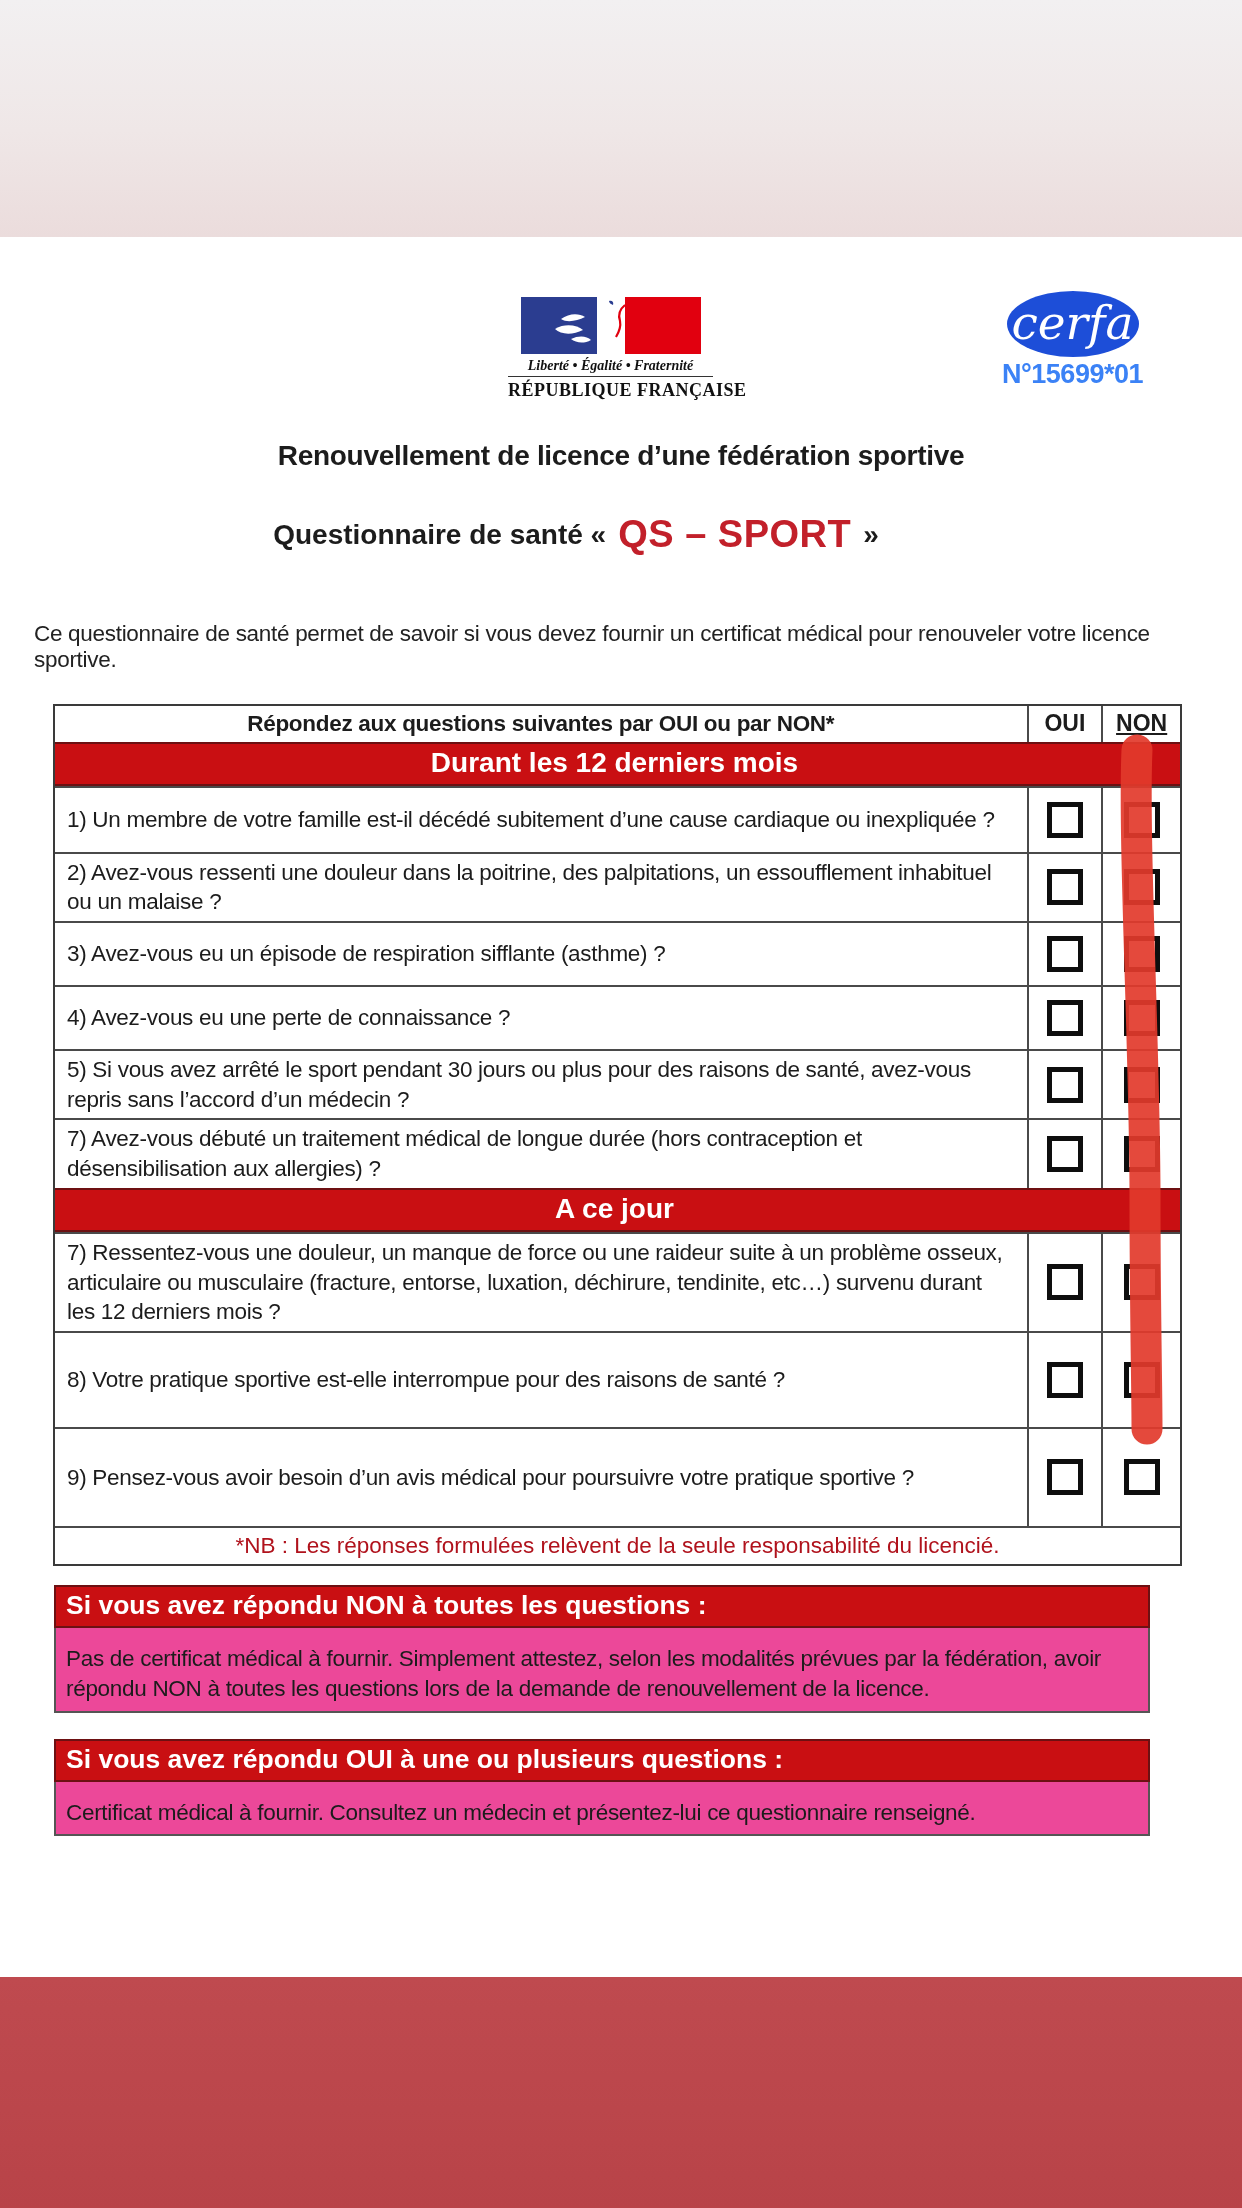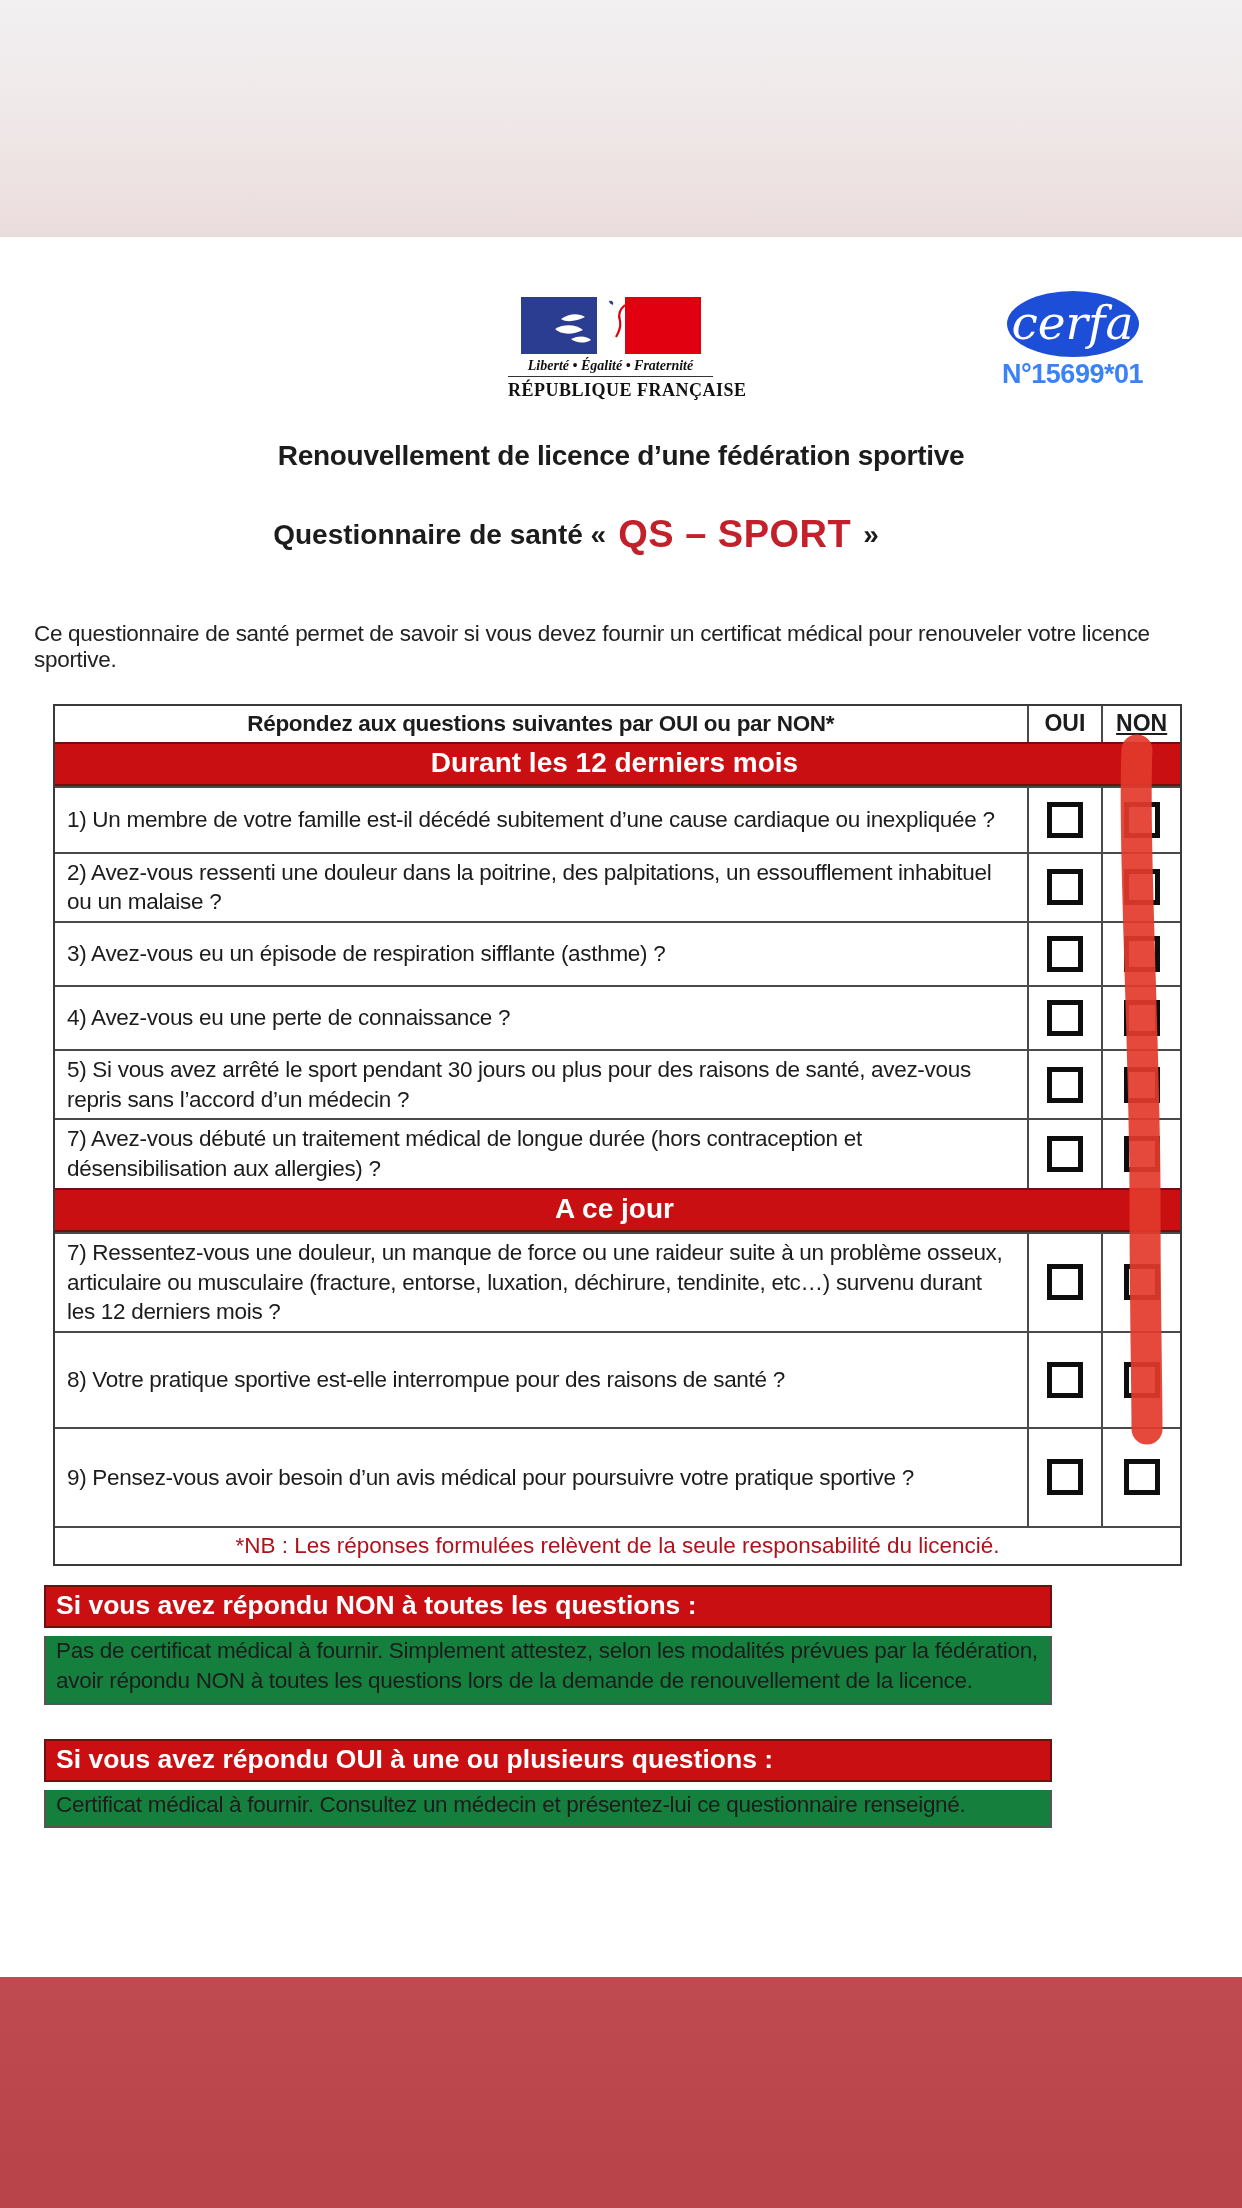--- a/index.html
+++ b/index.html
@@ -52,27 +52,27 @@
   .checkbox { width:36px; height:36px; border:5px solid #0e0e0e; background:#fff; display:block; }
   .h33{min-height:33px} .h66{min-height:66px} .h64{min-height:64px} .h65{min-height:65px}
   .h99{min-height:99px} .h96{min-height:96px}
   .nb-row { border-top:2px solid #4a4a4a; text-align:center; font-size:22.5px;
     color:#b0121c; padding:5px 8px; }
 
   
   .marker-svg { position:absolute; left:0; top:0; width:1242px; height:1740px; pointer-events:none; }
 
   
-  .banner { position:absolute; left:44px; width:1008px; }
+  .banner { position:absolute; left:54px; width:1096px; }
   .banner-1 { top:1348px; }
   .banner-2 { top:1502px; }
   .banner-head { background:#c90f12; color:#fff; font-weight:bold; font-size:26.5px;
     padding:3px 10px 5px 10px; border:2px solid #6d1012; }
-  .banner-body { border:2px solid #555; border-top:none; background:#15803d; font-size:22.5px;
-    letter-spacing:-0.3px; line-height:1.35; padding:0 10px 6px 10px; color:#1c1c1c;margin-top:8px; }
+  .banner-body { border:2px solid #555; border-top:none; background:#ec4899; font-size:22.5px;
+    letter-spacing:-0.3px; line-height:1.35; padding:16px 10px 6px 10px; color:#1c1c1c; }
 </style>
 </head>
 <body>
 
 <div class="screen">
 
   <div class="top-bg"></div>
 
   <div class="page">
 

